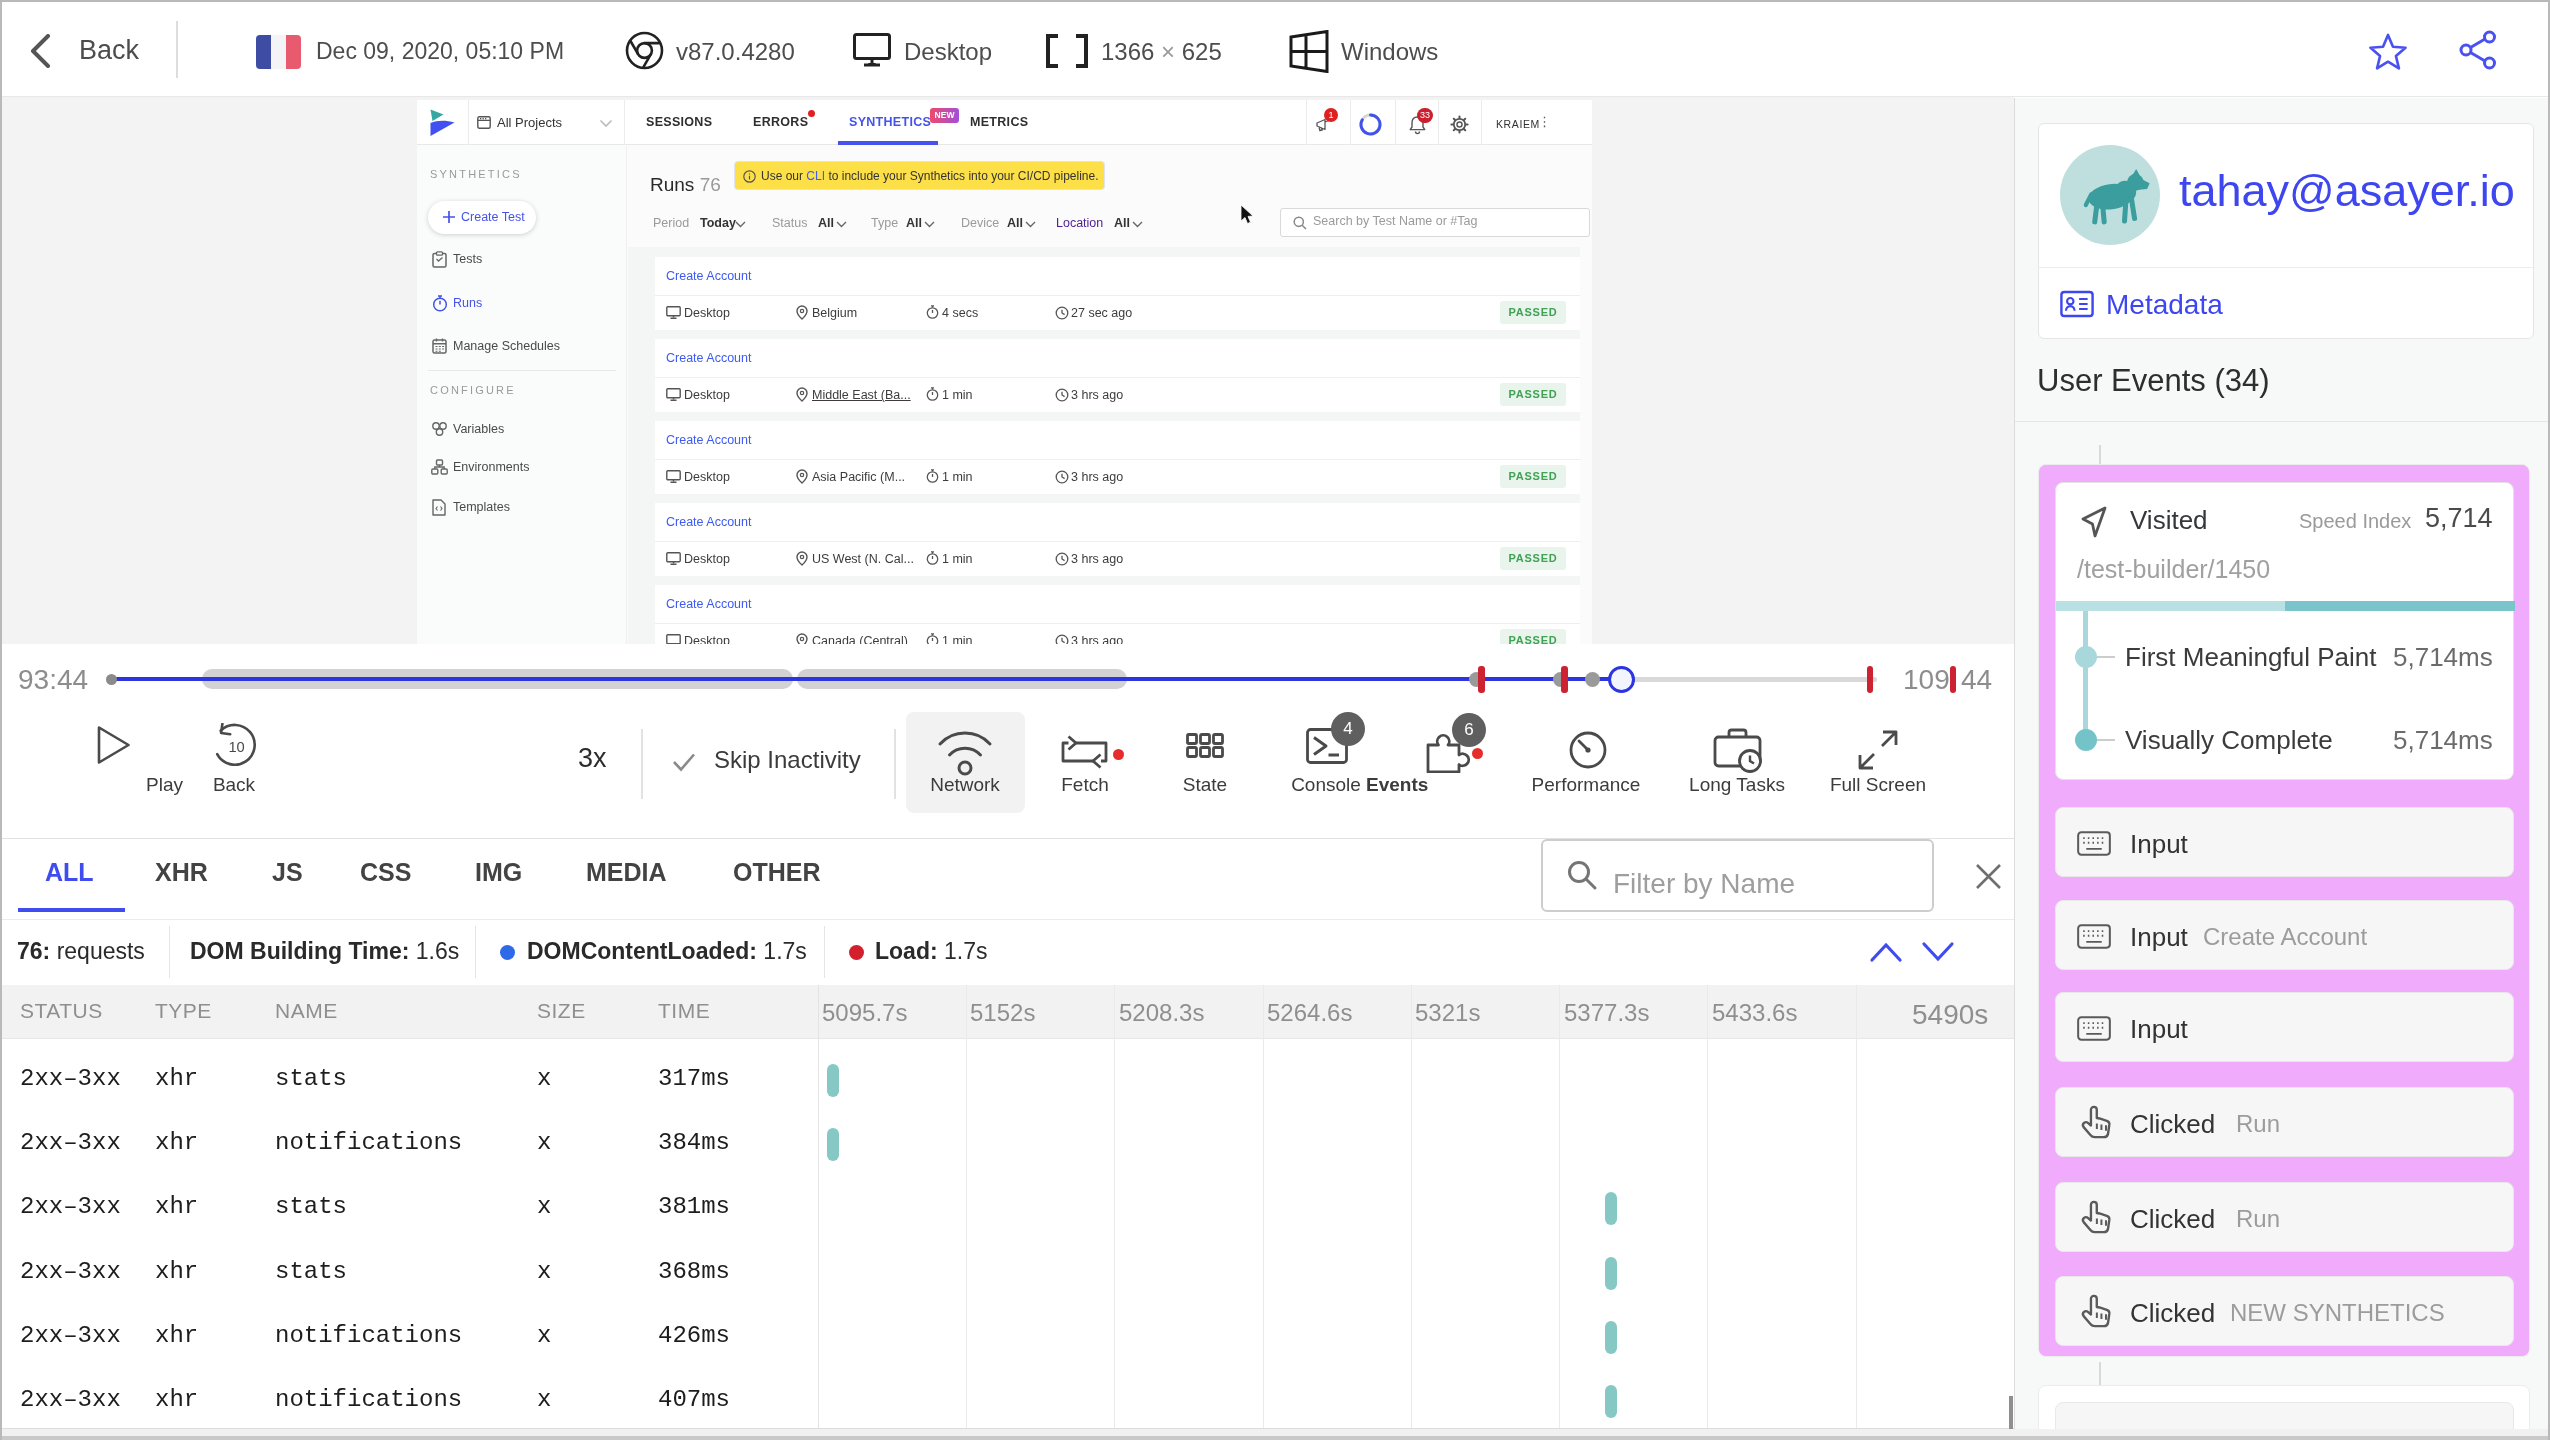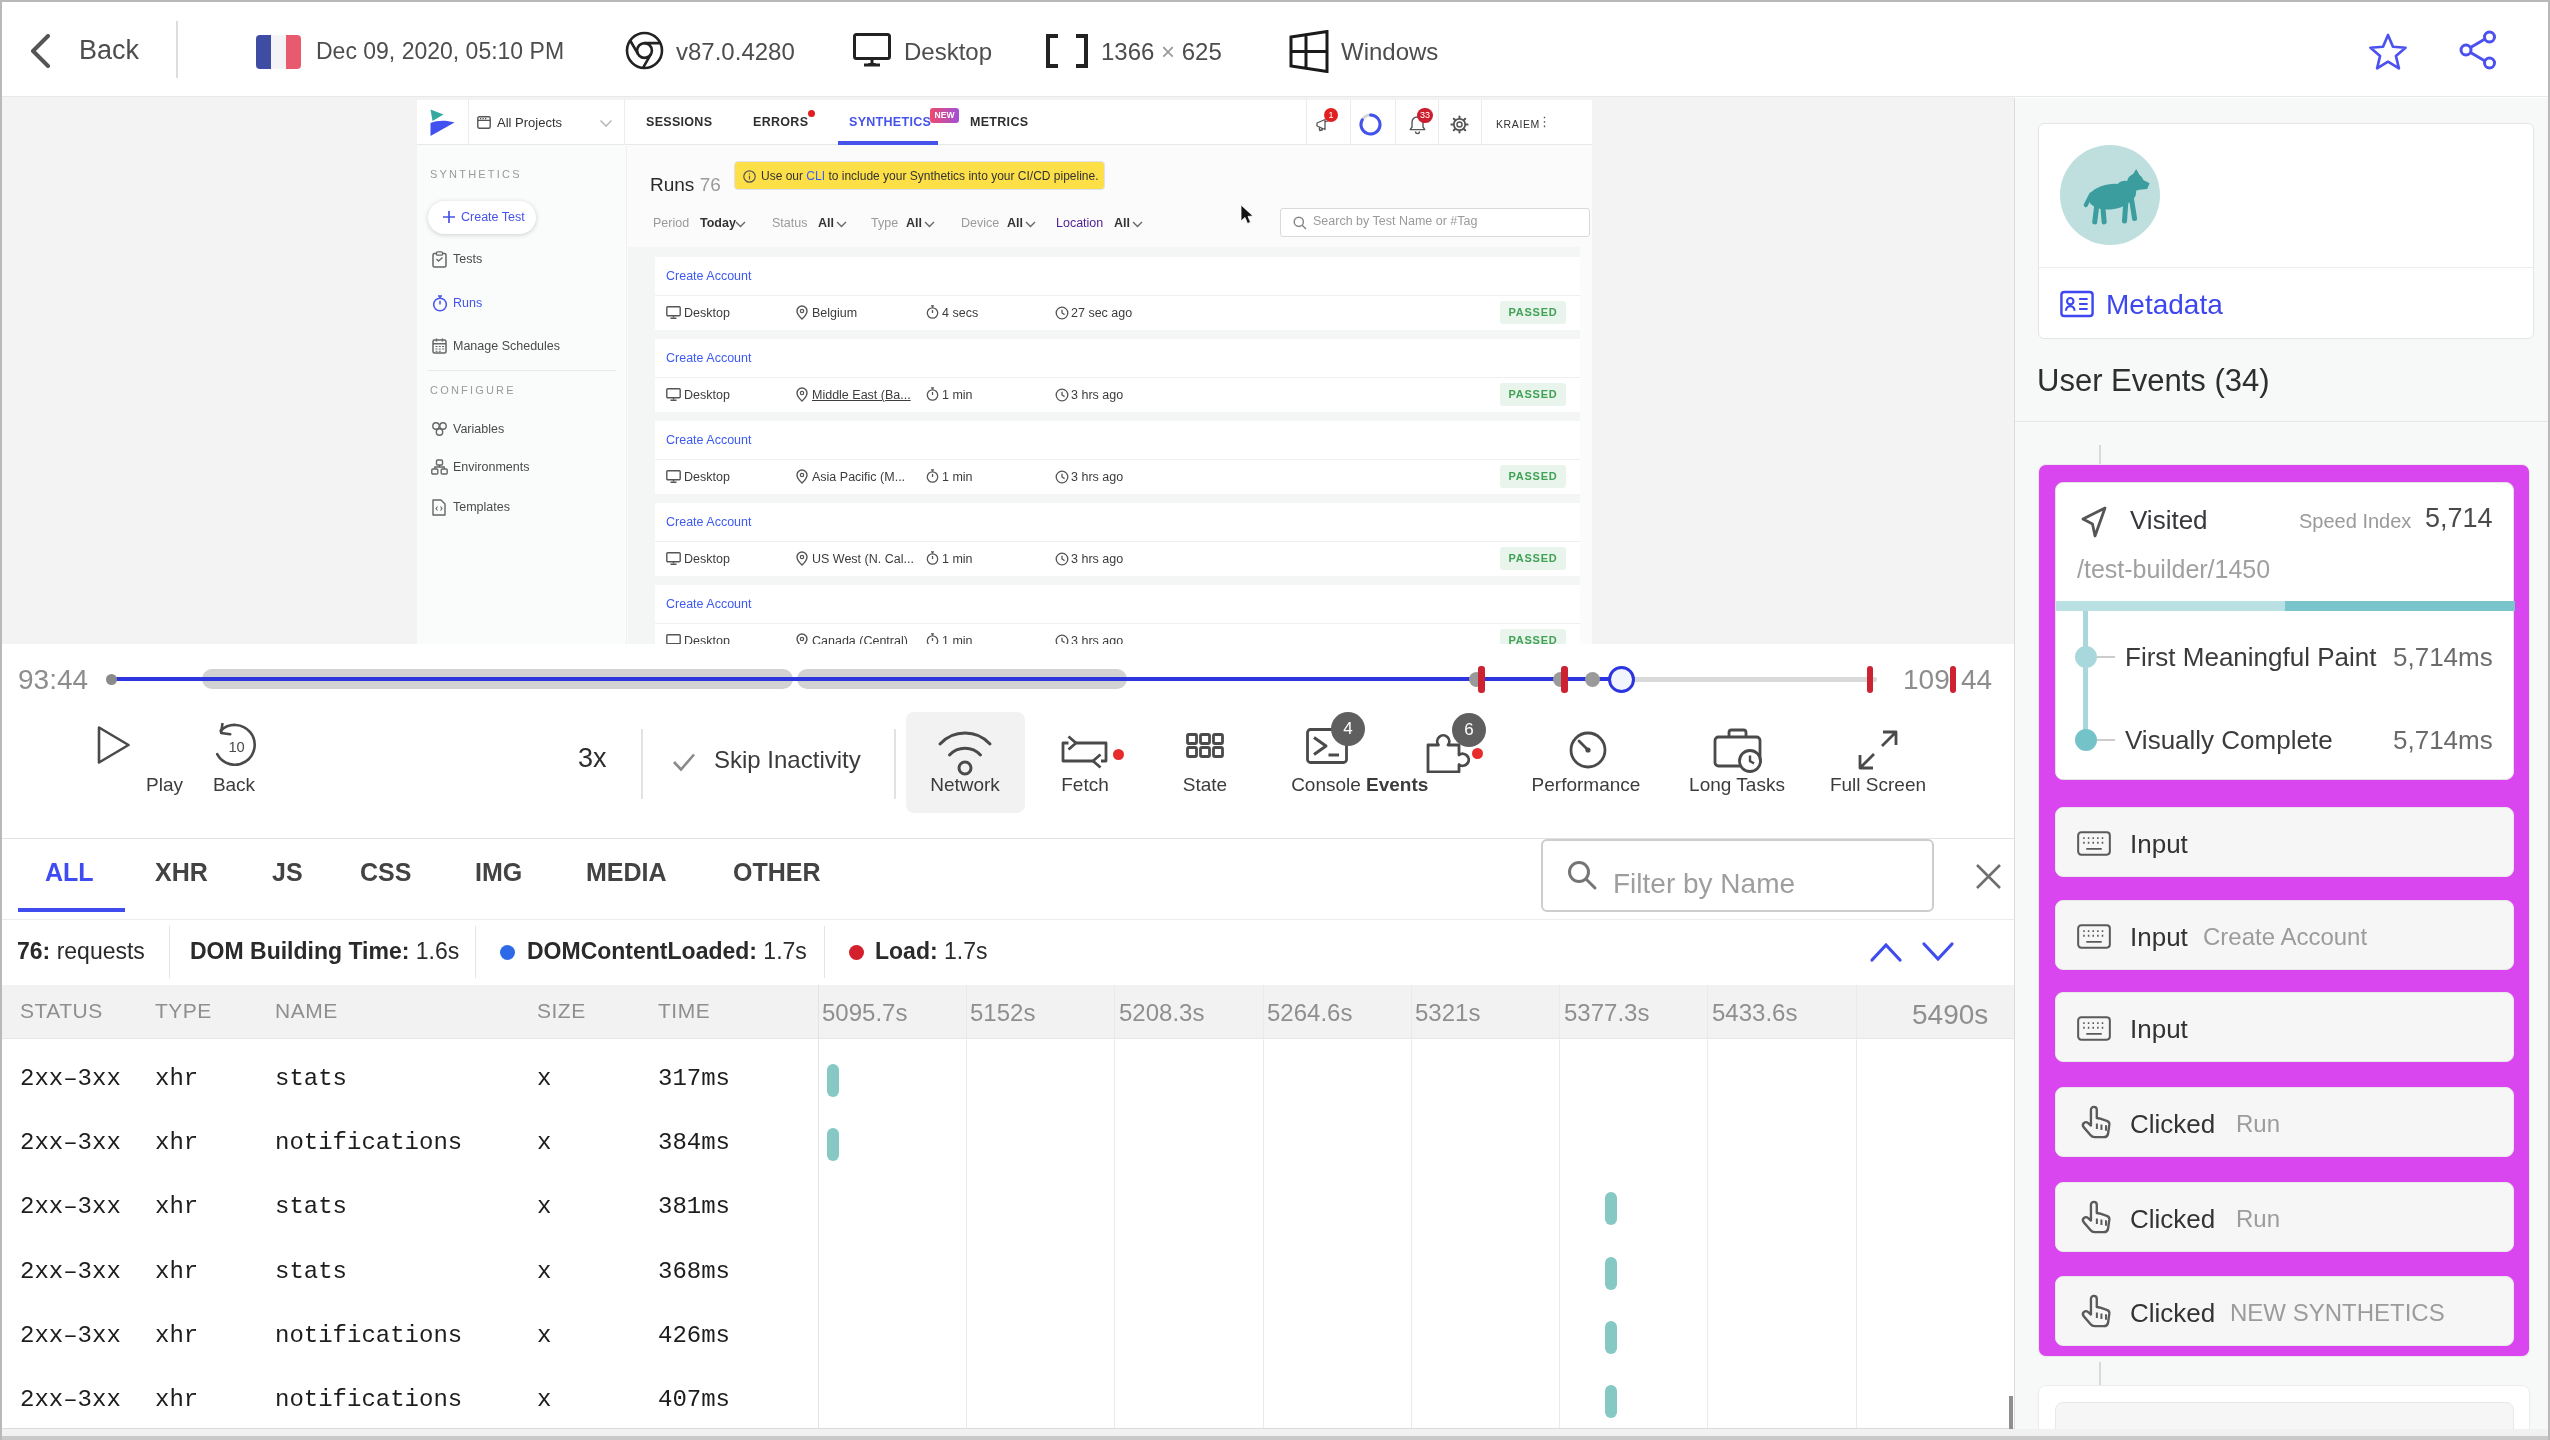--- a/index.html
+++ b/index.html
@@ -613,35 +613,36 @@
           <ellipse cx="50" cy="52" rx="27" ry="15" transform="rotate(-7 50 52)"></ellipse>
           <circle cx="67" cy="46" r="13"></circle>
           <rect x="64" y="52" width="6" height="32" rx="2.5" transform="rotate(4 67 68)"></rect>
           <rect x="73" y="50" width="6" height="31" rx="2.5" transform="rotate(-9 76 65)"></rect>
           <rect x="29" y="58" width="6" height="27" rx="2.5" transform="rotate(7 32 71)"></rect>
           <rect x="38" y="60" width="6" height="25" rx="2.5" transform="rotate(-5 41 72)"></rect>
           <rect x="21" y="46" width="5" height="19" rx="2.5" transform="rotate(27 23 55)"></rect>
         </g>
       </svg>
     </div>
+    <div class="abs" style="left:140px;top:41px;font-size:45px;color:#3d46ef;">tahay@asayer.io</div>
     <div class="abs" style="left:0px;top:143px;width:496px;height:1px;background:#ececec;"></div>
     <svg class="abs" style="left:21px;top:166px;" width="34" height="28" viewBox="0 0 48 38">
       <rect x="2" y="2" width="44" height="34" rx="4" fill="none" stroke="#3d46ef" stroke-width="3.4"></rect>
       <circle cx="14.5" cy="15" r="4.5" fill="none" stroke="#3d46ef" stroke-width="3"></circle>
       <path d="M8.5 28.5 c0 -4 3 -6.5 6 -6.5 c3 0 6 2.5 6 6.5" fill="none" stroke="#3d46ef" stroke-width="3"></path>
       <path d="M27 12 L39 12 M27 19 L39 19 M27 26 L39 26" stroke="#3d46ef" stroke-width="3"></path>
     </svg>
     <div class="abs" style="left:67px;top:165px;font-size:28px;color:#3d46ef;">Metadata</div>
   </div>
   <div class="abs" style="left:22px;top:265px;font-size:31px;color:#2e2e2e;">User Events (34)</div>
   <div class="abs" style="left:0px;top:323px;width:536px;height:1px;background:#e6e6e6;"></div>
 
   <div class="abs" style="left:84px;top:347px;width:2px;height:21px;background:#d9d9d9;"></div>
 
-  <div class="abs" style="left:23px;top:366px;width:492px;height:893px;background:#d946ef;border:1px solid #ececec;border-radius:8px;">
+  <div class="abs" style="left:23px;top:366px;width:492px;height:893px;background:#f0abfc;border:1px solid #ececec;border-radius:8px;">
 
     <div class="abs" style="left:16px;top:17px;width:459px;height:298px;border:1px solid #e2e2e2;border-radius:8px;background:#fff;">
       <svg class="abs" style="left:22px;top:22px;" width="32" height="35" viewBox="0 0 32 35">
           <path d="M27 3 L5 14 L14.5 19 L17 31 Z" fill="none" stroke="#555" stroke-width="2.8" stroke-linejoin="round"></path>
         </svg>
       <div class="abs" style="left:74px;top:22px;font-size:26px;color:#36373b;">Visited</div>
       <div class="abs" style="left:243px;top:27px;font-size:20px;color:#9a9a9a;">Speed Index</div>
       <div class="abs" style="left:369px;top:20px;font-size:27px;color:#4a4a4a;">5,714</div>
       <div class="abs" style="left:21px;top:72px;font-size:25px;color:#a0a0a0;">/test-builder/1450</div>
 

